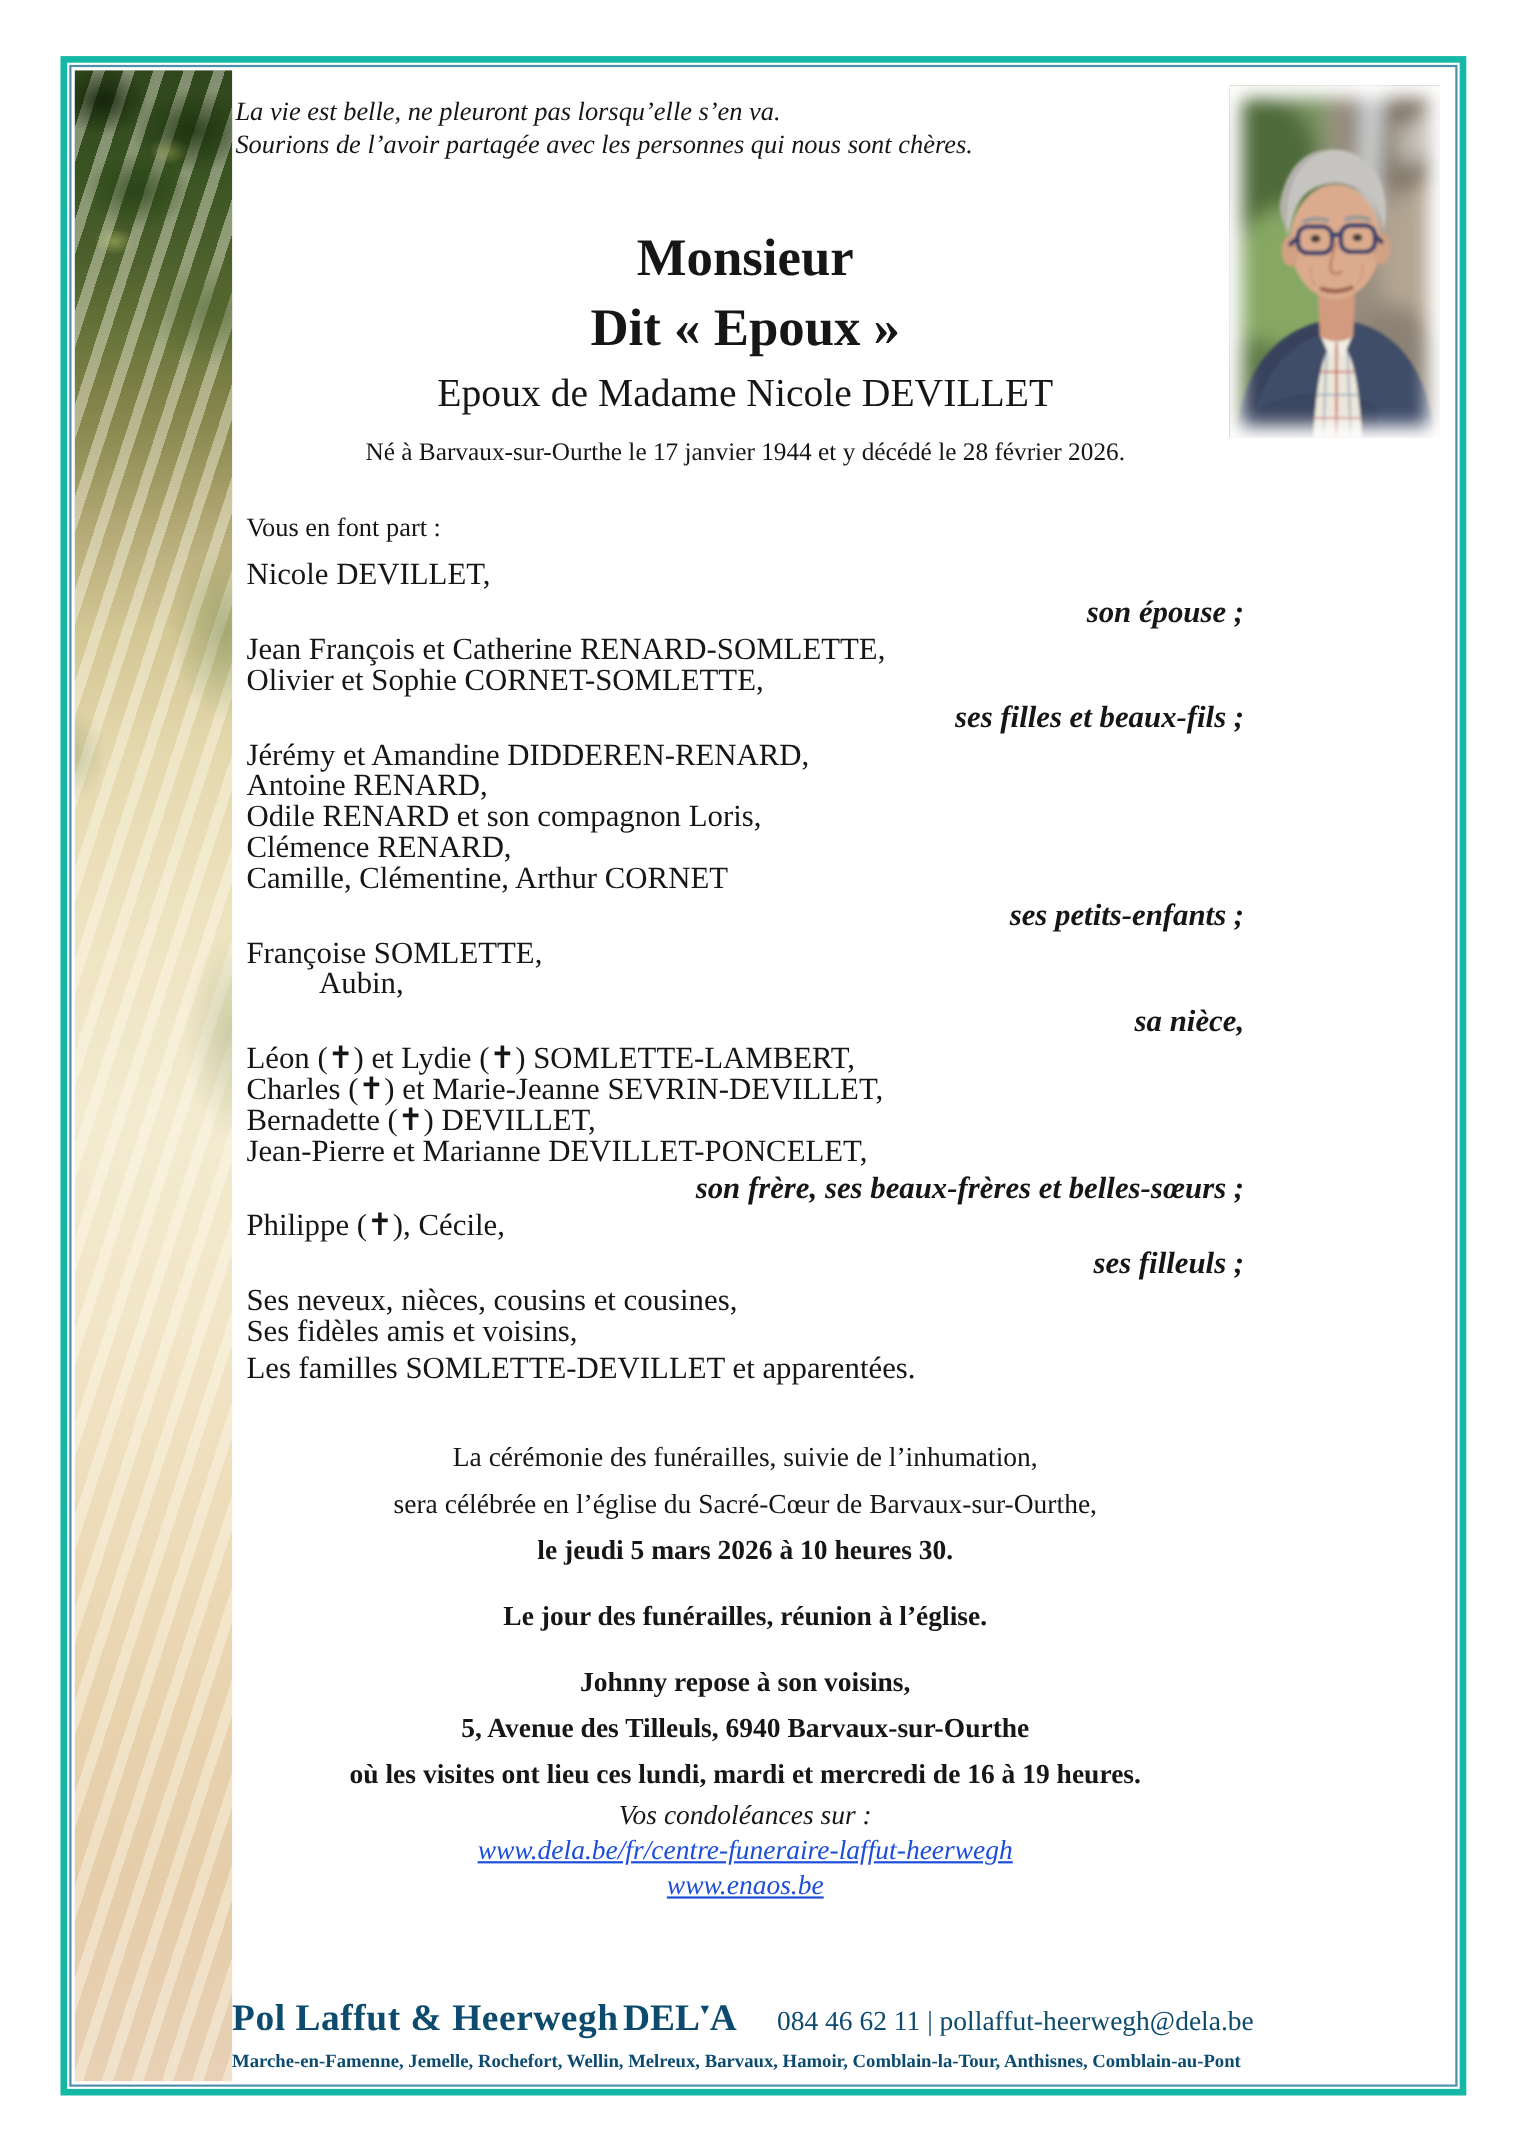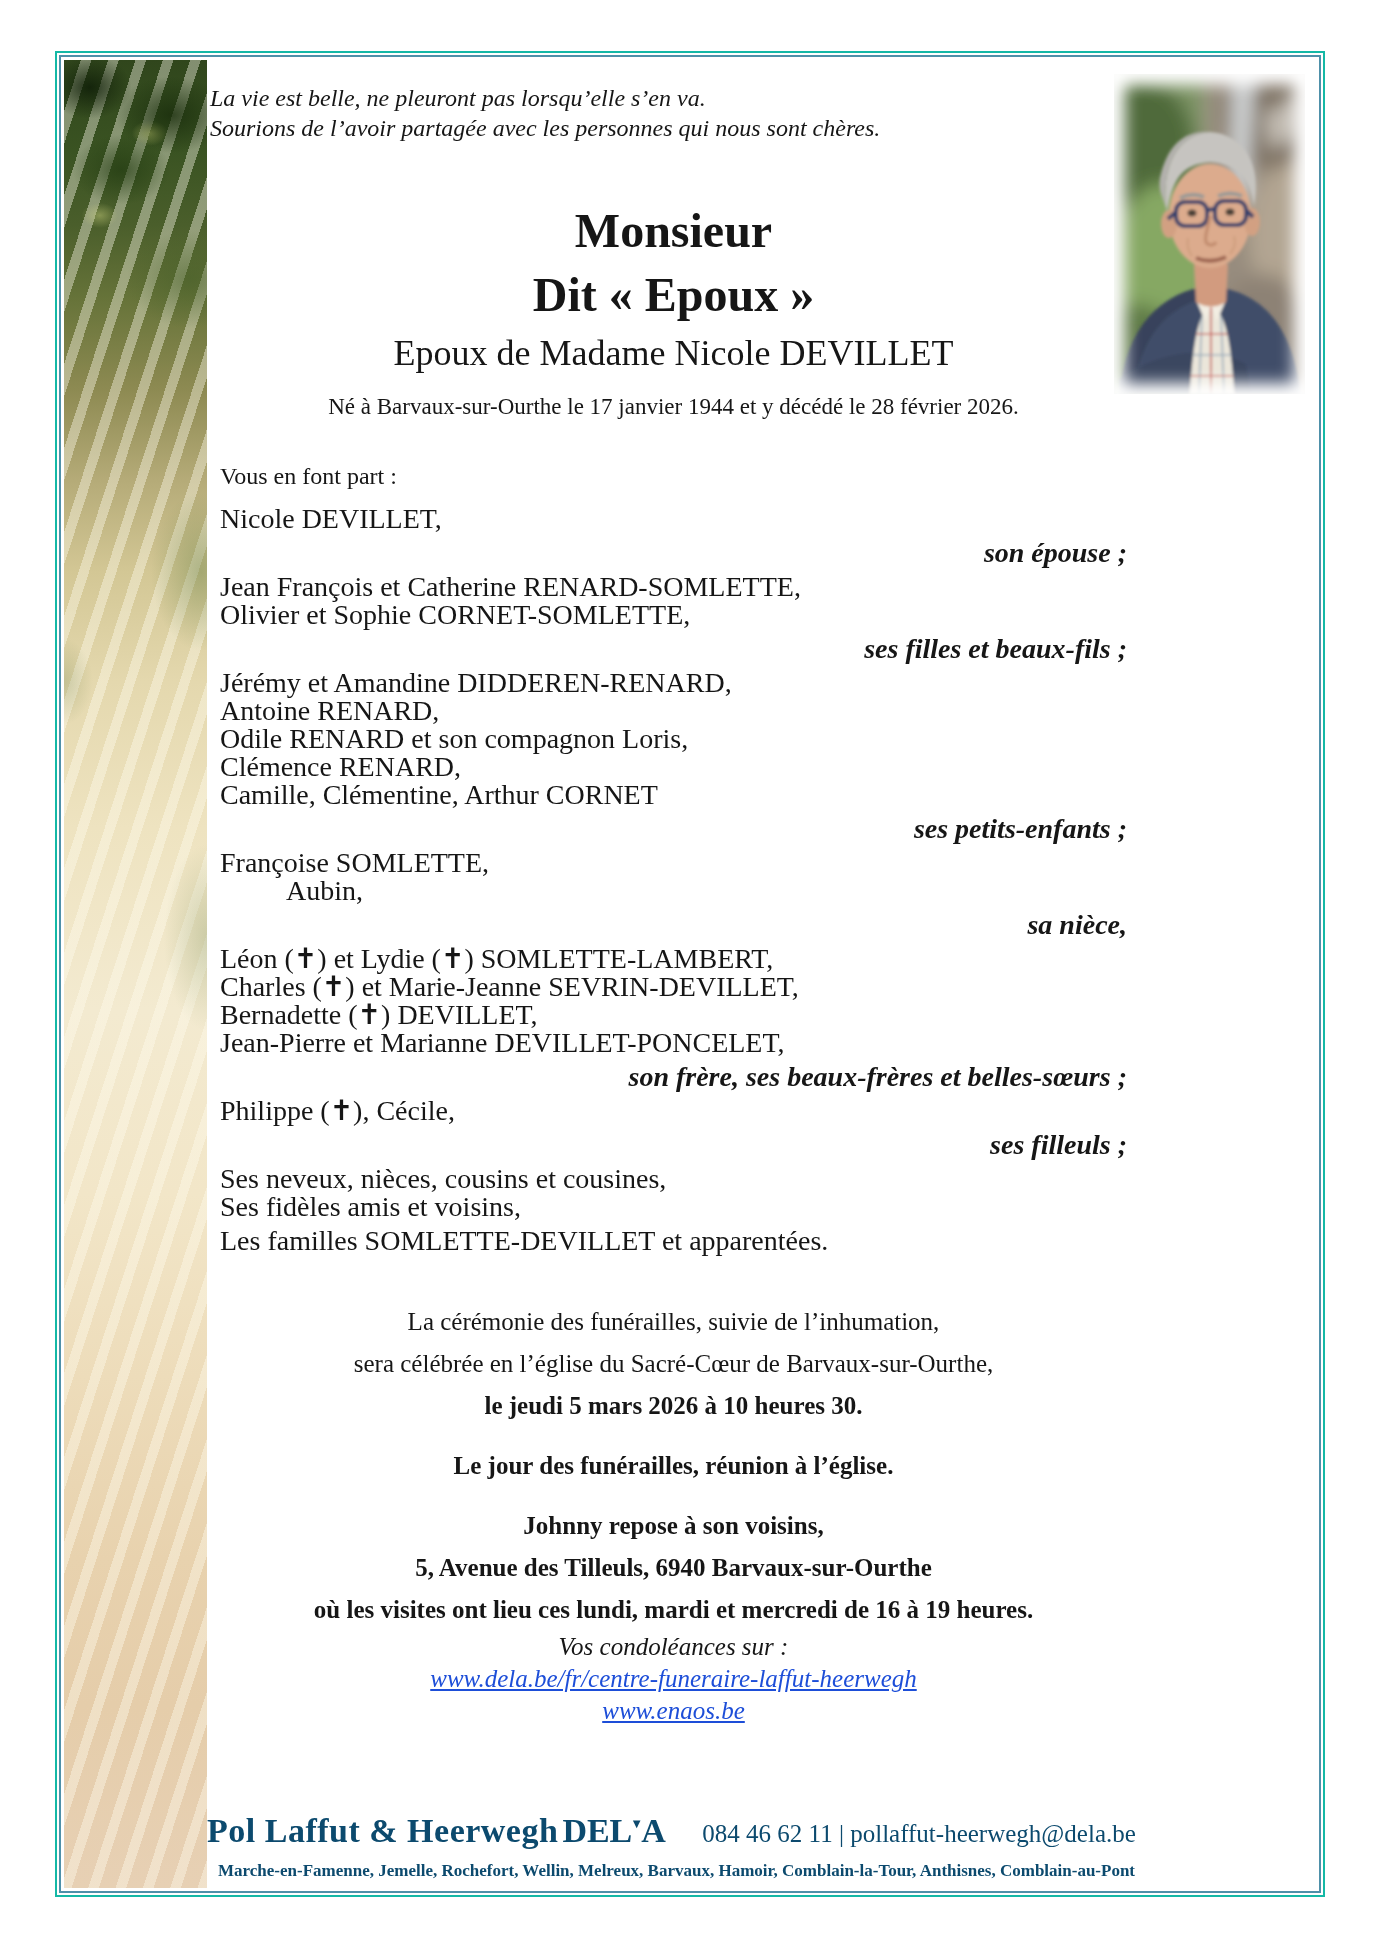--- a/index.html
+++ b/index.html
@@ -1,21 +1,21 @@
 <!DOCTYPE html>
 <html lang="fr"><head>
 <meta charset="utf-8">
 <style>
   html,body{margin:0;padding:0;background:#ffffff;}
   .page{
     position:relative;width:1378px;height:1949px;background:#ffffff;overflow:hidden;
     font-family:"Liberation Serif","DejaVu Serif",serif;color:#161616;
   }
   
-  .frame{position:absolute;left:55px;top:51px;width:1266px;height:1842px;border:2px solid #14b8a6;}
+  .frame{position:absolute;left:55px;top:51px;width:1266px;height:1842px;border:6px solid #14b8a6;}
   .frame::before{content:"";position:absolute;inset:2px;border:2px solid #4e90a9;pointer-events:none;}
 
   
   .strip{
     position:absolute;left:7px;top:7px;bottom:7px;width:143px;
     background:
       radial-gradient(60px 45px at 18% 1.5%, rgba(15,30,8,0.85), transparent 70%),
       radial-gradient(80px 55px at 75% 3%, rgba(25,45,12,0.80), transparent 70%),
       radial-gradient(70px 50px at 40% 6%, rgba(35,60,18,0.70), transparent 70%),
       radial-gradient(26px 18px at 60% 4%, rgba(205,212,120,0.55), transparent 70%),
@@ -58,21 +58,21 @@
   .condolences{text-align:center;font-style:italic;font-size:25px;}
   .cond-line{line-height:32px;}
   .cond-link a{color:#1d4ed8;text-decoration:underline;}
 
   .footer{position:absolute;left:150px;top:1758px;width:1040px;text-align:left;color:#0c4a6e;}
   .footer-line1{line-height:40px;white-space:nowrap;}
   .brand{font-size:34px;font-weight:bold;letter-spacing:0.5px;}
   .dela{font-size:34px;font-weight:bold;}
   .dela-mark{display:inline-block;font-size:13px;position:relative;top:-14px;margin:0 -2px;}
   .contact{font-size:25px;margin-left:30px;}
-  .cities{margin-top:2px;font-size:17px;font-weight:bold;line-height:22px;padding-left:11px;}
+  .cities{margin-top:2px;font-size:17px;font-weight:bold;line-height:22px;}
 </style>
 </head>
 <body>
 
 <div class="page">
   <div class="frame">
 
     <div class="strip"></div>
 
     <div class="photo">

